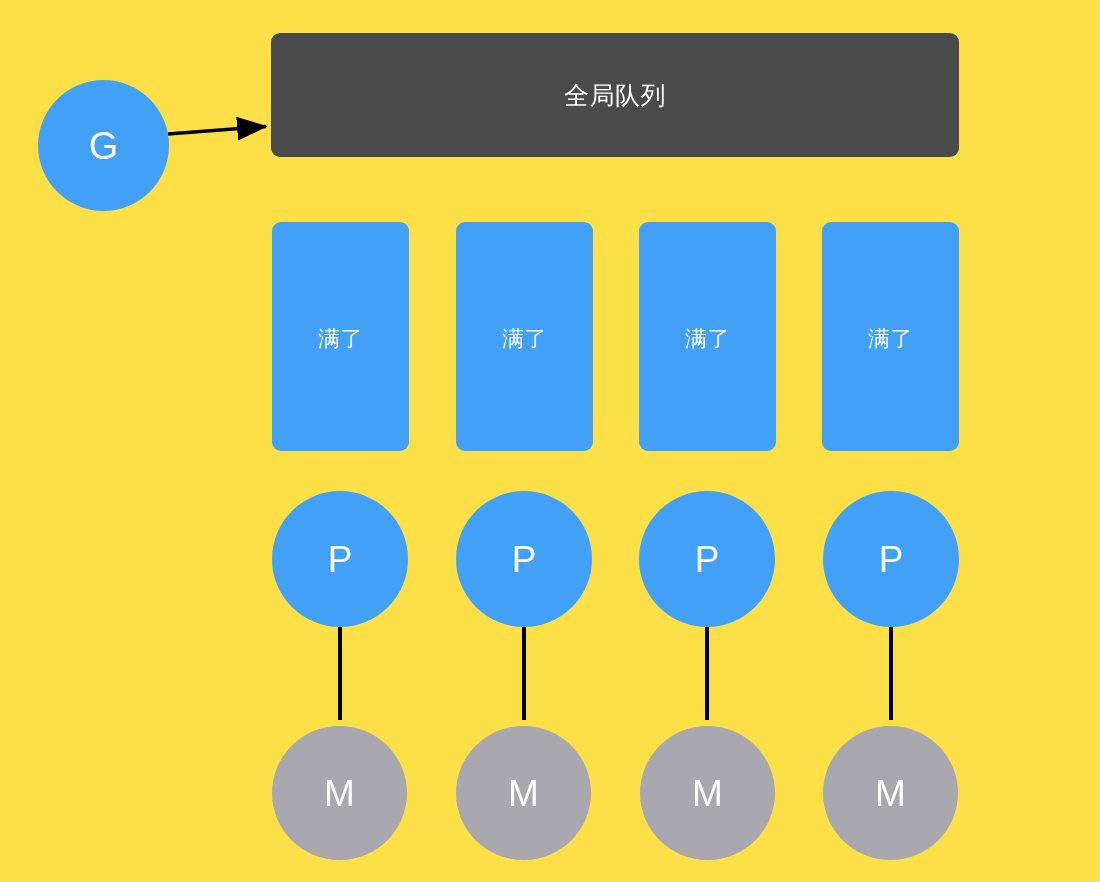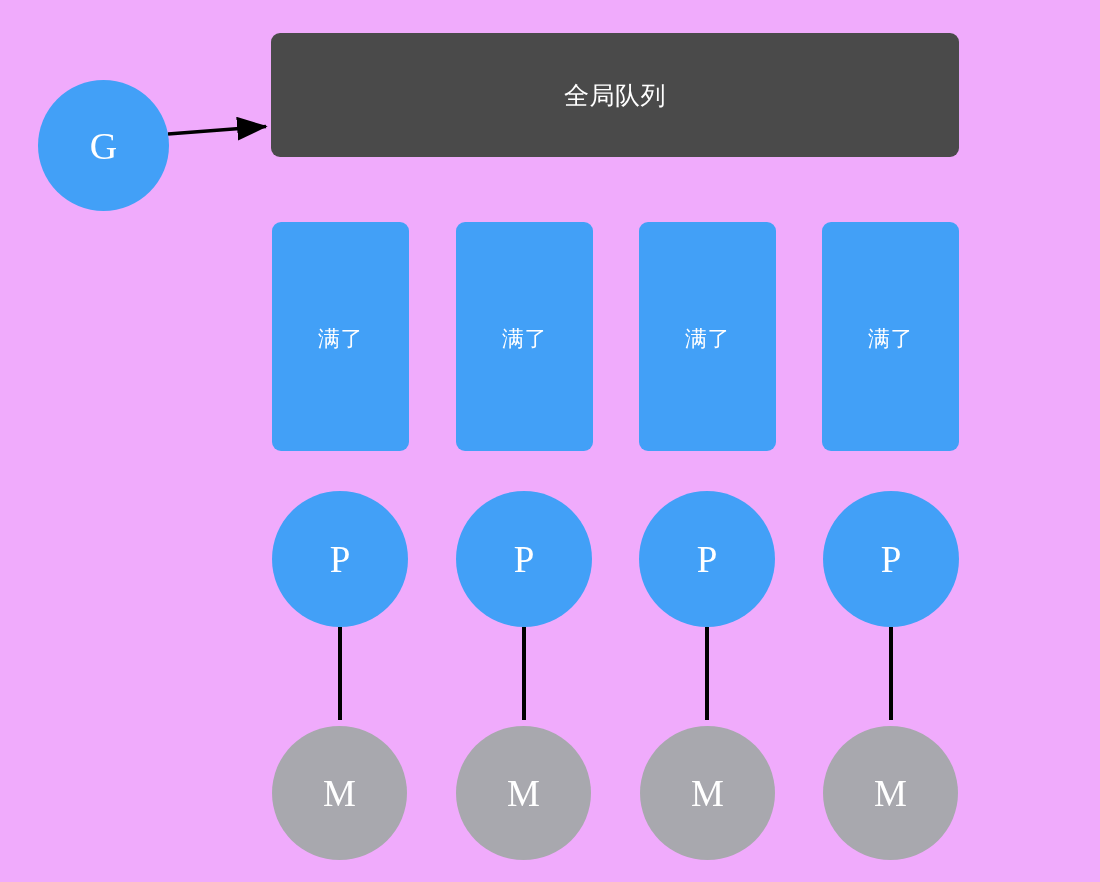--- a/index.html
+++ b/index.html
@@ -8,23 +8,22 @@
     padding: 0;
     background: #ffffff;
   }
   body {
     font-family: "Liberation Sans", "DejaVu Sans", sans-serif;
   }
   #canvas {
     position: relative;
     width: 1100px;
     height: 882px;
-    background: #f0abfc;
+    background: #fde047;
     overflow: hidden;
-    font-family: Liberation Serif, serif;
   }
 
   
   .global-queue {
     position: absolute;
     left: 271px;
     top: 33px;
     width: 688px;
     height: 124px;
     background: #4a4a4a;

